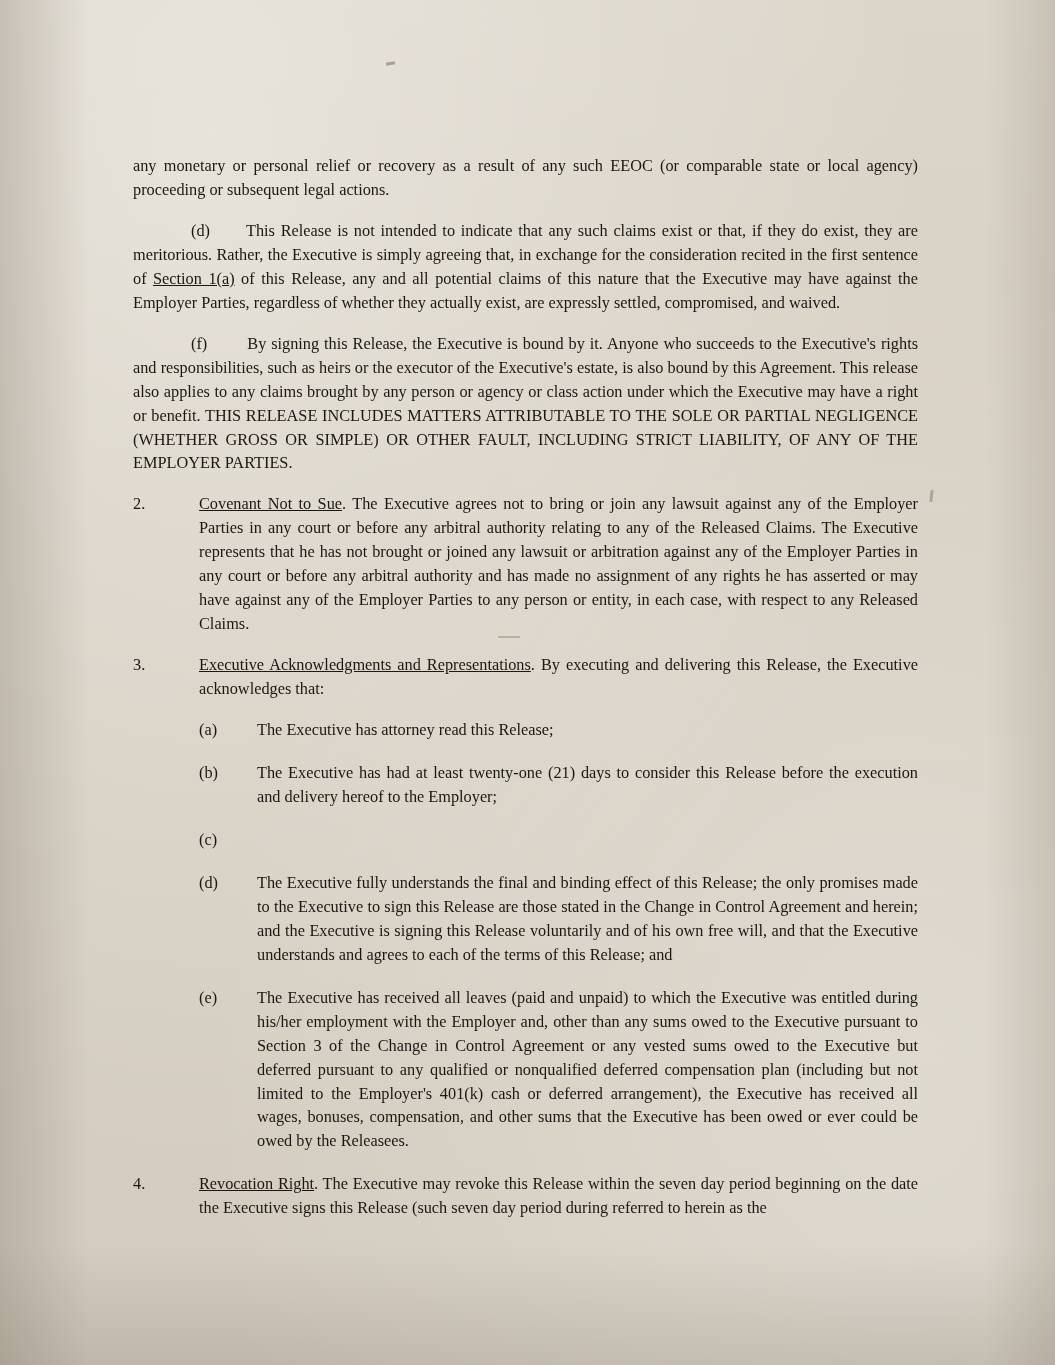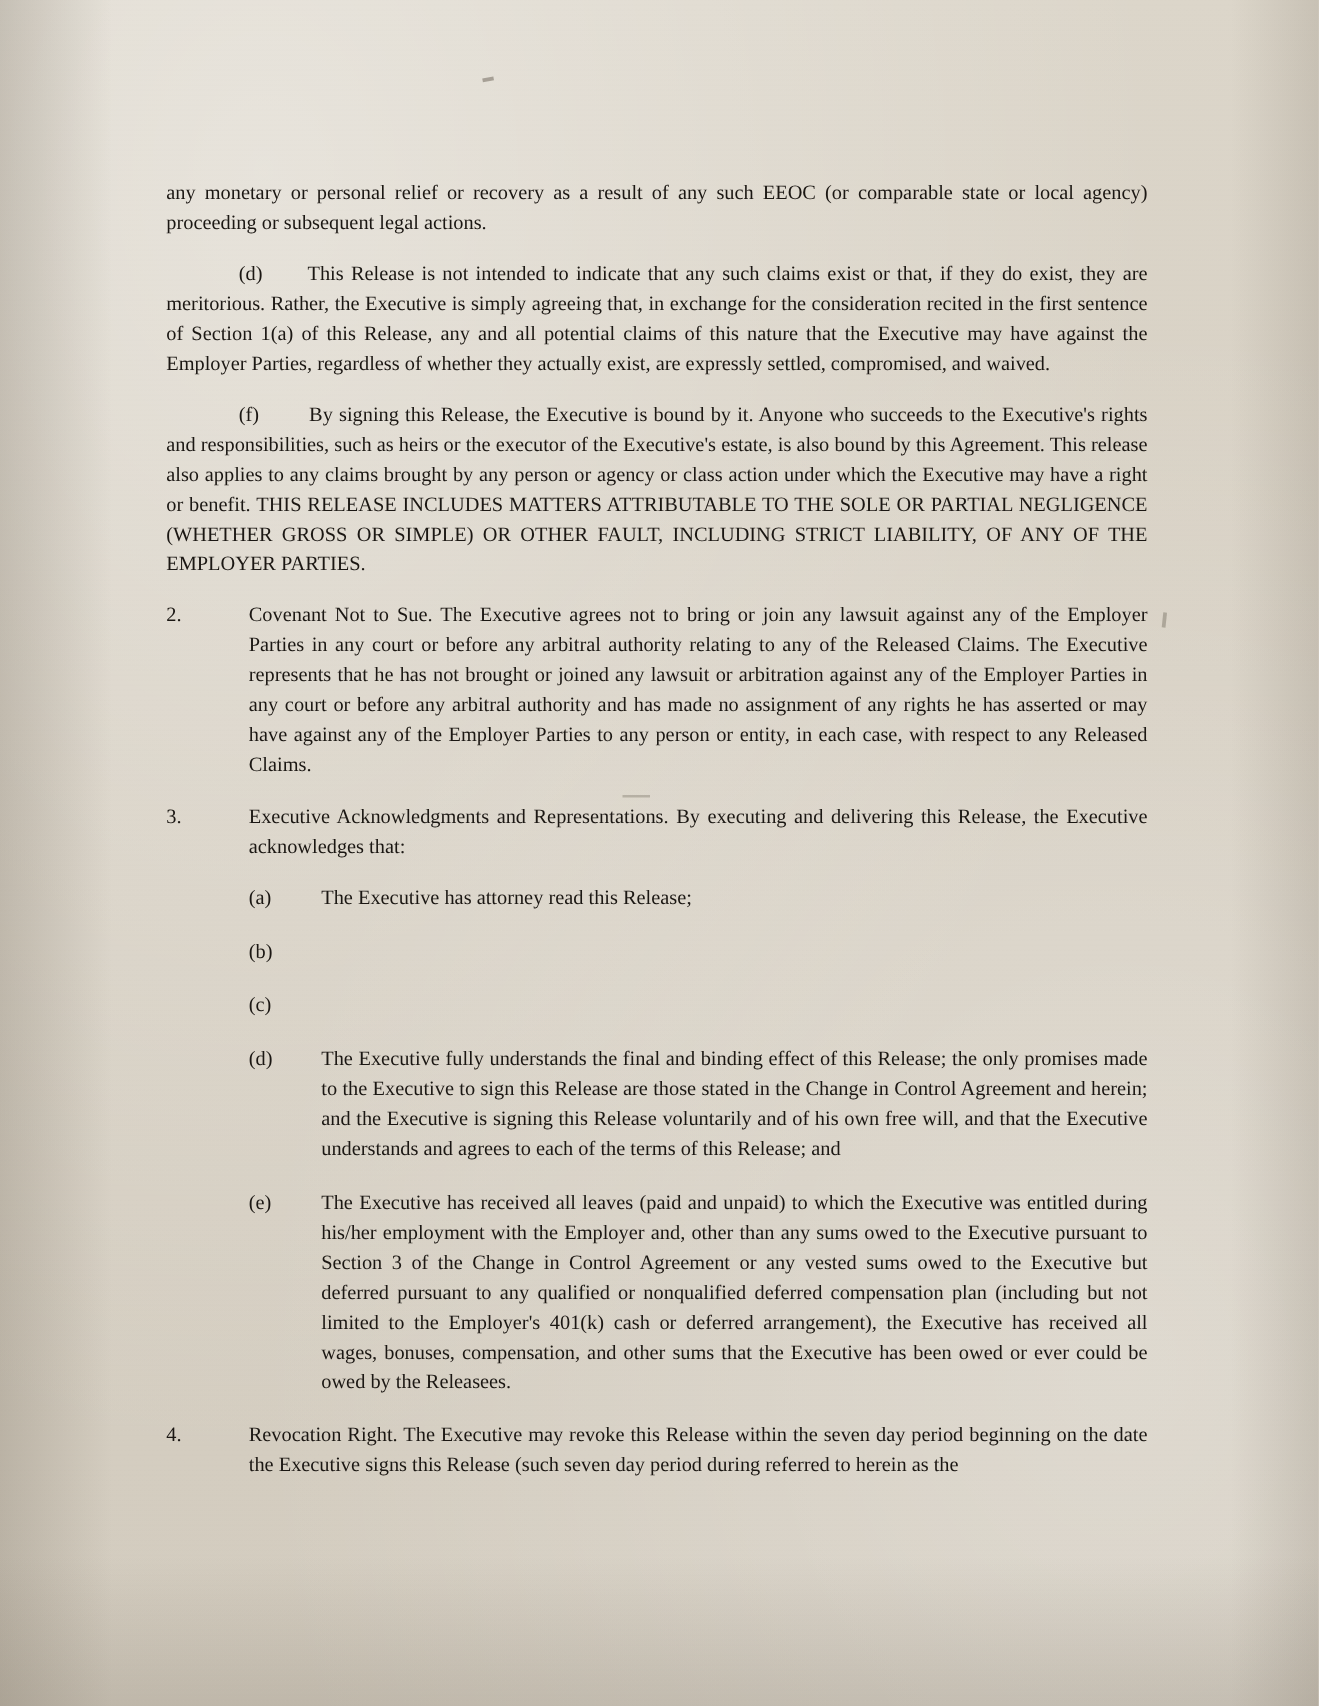--- a/index.html
+++ b/index.html
@@ -61,28 +61,29 @@
     position: absolute;
     left: 133px;
     top: 138px;
     width: 785px;
     color: #1b1713;
     font-size: 16.3px;
     line-height: 1.47;
     text-align: justify;
   }
   p {
-    margin: 4px 0 17px 0;
+    margin: 16px 0 17px 0;
     text-align: justify;
     text-justify: inter-word;
   }
   .indent-first {
     text-indent: 58px;
   }
   .u {
+    text-decoration: underline;
   }
   .num-row {
     display: flex;
     margin: 0 0 17px 0;
   }
   .num-label {
     flex: 0 0 66px;
     text-align: left;
   }
   .num-body {
@@ -135,20 +136,21 @@
       <div class="num-body"><span class="u">Executive Acknowledgments and Representations</span><span>. By executing and delivering this Release, the Executive acknowledges that:</span></div>
     </div>
 
     <div class="lettered">
       <div class="let-label">(a)</div>
       <div class="let-body">The Executive has attorney read this Release;</div>
     </div>
 
     <div class="lettered">
       <div class="let-label">(b)</div>
+      <div class="let-body">The Executive has had at least twenty-one (21) days to consider this Release before the execution and delivery hereof to the Employer;</div>
     </div>
 
     <div class="lettered">
       <div class="let-label">(c)</div>
     </div>
 
     <div class="lettered">
       <div class="let-label">(d)</div>
       <div class="let-body">The Executive fully understands the final and binding effect of this Release; the only promises made to the Executive to sign this Release are those stated in the Change in Control Agreement and herein; and the Executive is signing this Release voluntarily and of his own free will, and that the Executive understands and agrees to each of the terms of this Release; and</div>
     </div>

